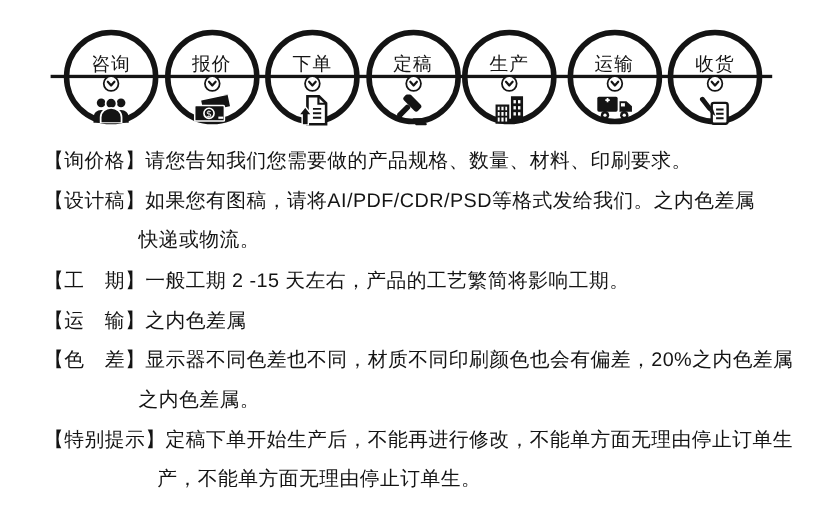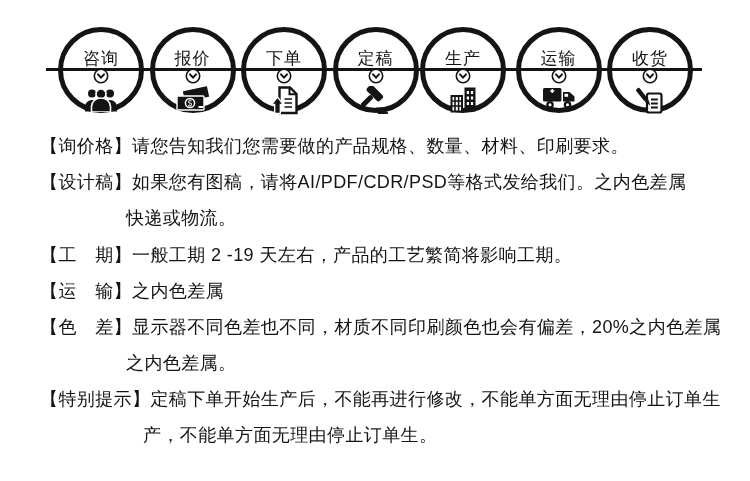--- a/index.html
+++ b/index.html
@@ -189,21 +189,21 @@
           </g>
         </svg>
       </span>
     </div>
   </div>
 
   <div>
     <div class="note ind0" style="top:135px">【询价格】请您告知我们您需要做的产品规格、数量、材料、印刷要求。</div>
     <div class="note ind0" style="top:171px">【设计稿】如果您有图稿，请将AI/PDF/CDR/PSD等格式发给我们。之内色差属</div>
     <div class="note ind1" style="top:207px">快递或物流。</div>
-    <div class="note ind0" style="top:244px">【工　期】一般工期 2 -19 天左右，产品的工艺繁简将影响工期。</div>
+    <div class="note ind0" style="top:244px">【工　期】一般工期 2 -15 天左右，产品的工艺繁简将影响工期。</div>
     <div class="note ind0" style="top:280px">【运　输】之内色差属</div>
     <div class="note ind0" style="top:316px">【色　差】显示器不同色差也不同，材质不同印刷颜色也会有偏差，20%之内色差属</div>
     <div class="note ind1" style="top:352px">之内色差属。</div>
     <div class="note ind0" style="top:388px">【特别提示】定稿下单开始生产后，不能再进行修改，不能单方面无理由停止订单生</div>
     <div class="note ind2" style="top:424px">产，不能单方面无理由停止订单生。</div>
   </div>
 
 </div>
 
 </body></html>

